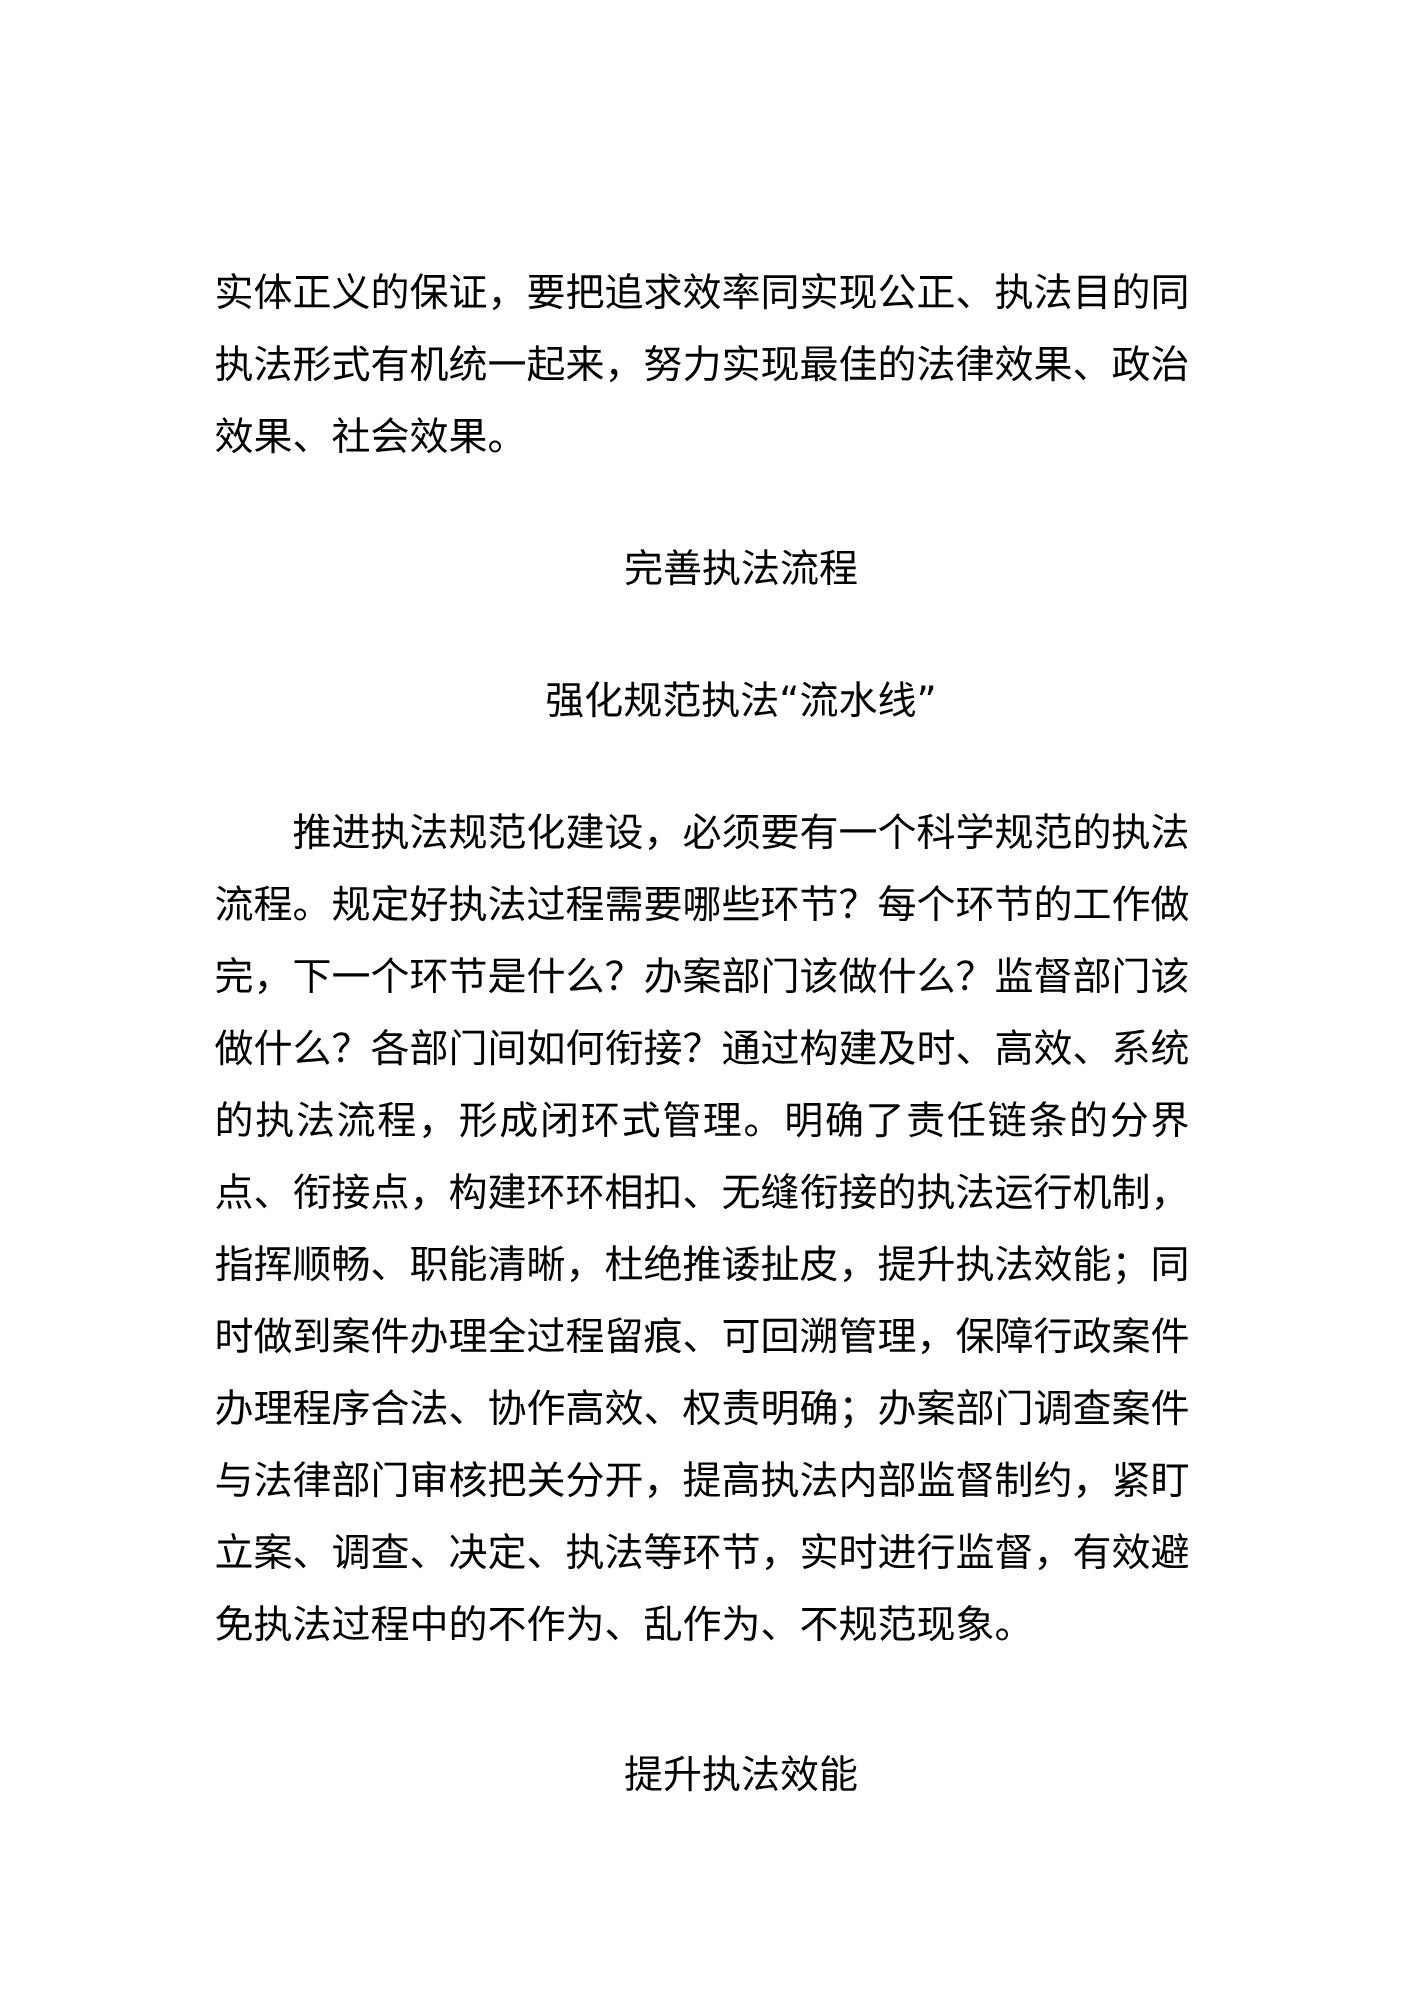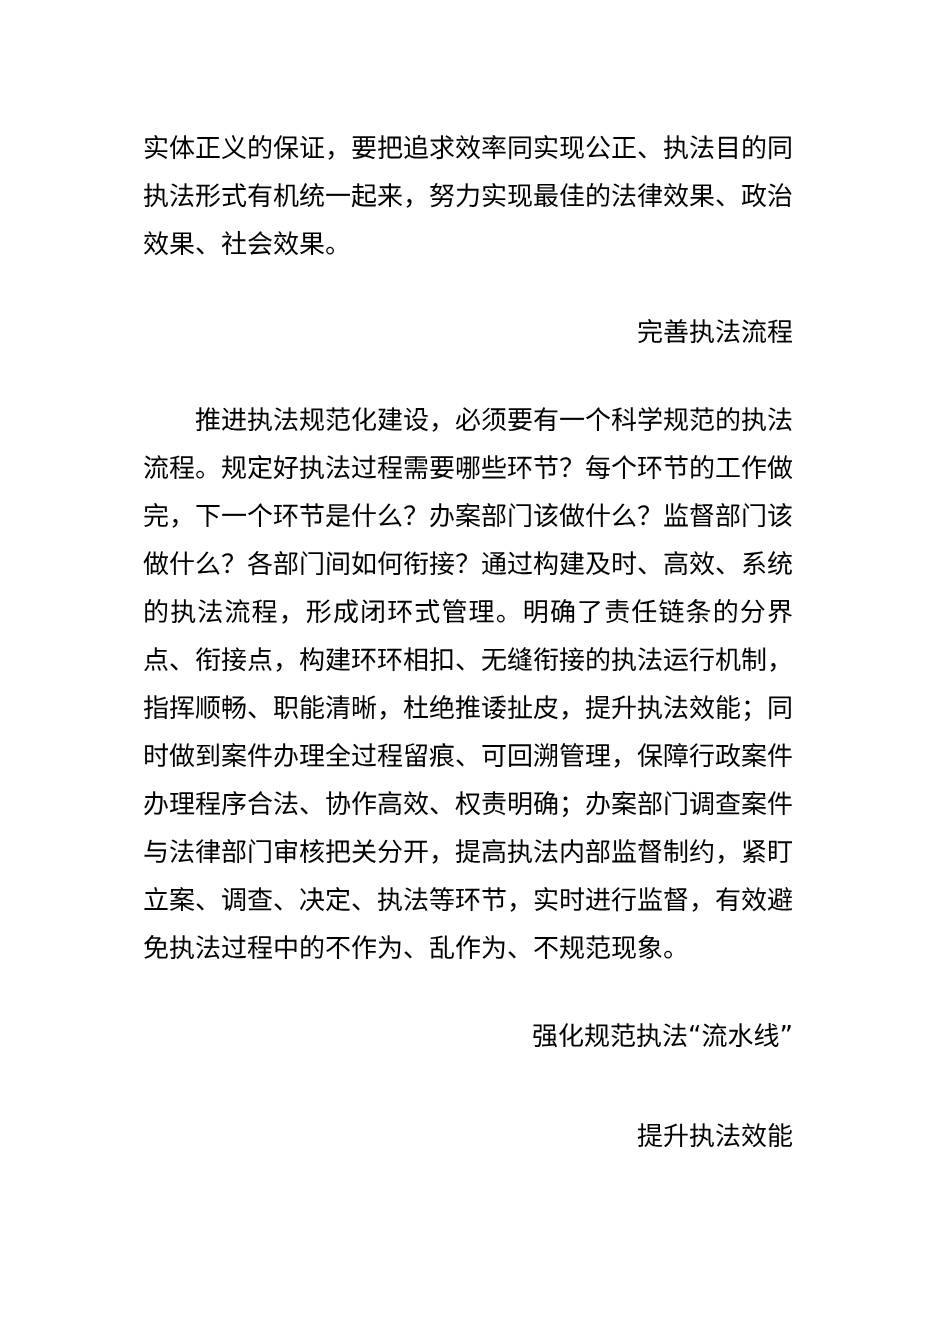--- a/index.html
+++ b/index.html
@@ -12,20 +12,21 @@
     width: 950px;
     height: 1344px;
     background: var(--bg);
     overflow: hidden;
     font-family: "DejaVu Sans", sans-serif;
   }
   .page {
     width: 950px;
     height: 1279px;
     background: var(--bg);
+    margin-top: 48px;
   }
   .doc {
     padding: 124px 157px 0 143px; 
   }
   .block {
     margin: 0;
     font-size: 26px;
     line-height: 48px;
     color: var(--fg);
     text-align: justify;
@@ -35,27 +36,27 @@
   .block + .block {
     margin-top: 40px;
   }
   .block:last-child {
     margin-top: 52px;
   }
   .indent {
     text-indent: 2em;
   }
   .heading {
-    text-align: right;
+    text-align: center;
   }
 </style>
 </head>
 <body>
 
 <main class="page">
   <section class="doc" id="doc">
       <p class="block paragraph">实体正义的保证，要把追求效率同实现公正、执法目的同执法形式有机统一起来，努力实现最佳的法律效果、政治效果、社会效果。</p>
       <p class="block heading indent">完善执法流程</p>
+      <p class="block heading indent">强化规范执法“流水线”</p>
       <p class="block paragraph indent">推进执法规范化建设，必须要有一个科学规范的执法流程。规定好执法过程需要哪些环节？每个环节的工作做完，下一个环节是什么？办案部门该做什么？监督部门该做什么？各部门间如何衔接？通过构建及时、高效、系统的执法流程，形成闭环式管理。明确了责任链条的分界点、衔接点，构建环环相扣、无缝衔接的执法运行机制，指挥顺畅、职能清晰，杜绝推诿扯皮，提升执法效能；同时做到案件办理全过程留痕、可回溯管理，保障行政案件办理程序合法、协作高效、权责明确；办案部门调查案件与法律部门审核把关分开，提高执法内部监督制约，紧盯立案、调查、决定、执法等环节，实时进行监督，有效避免执法过程中的不作为、乱作为、不规范现象。</p>
-      <p class="block heading indent">强化规范执法“流水线”</p>
       <p class="block heading indent">提升执法效能</p>
     </section>
 </main>
 
 </body></html>

